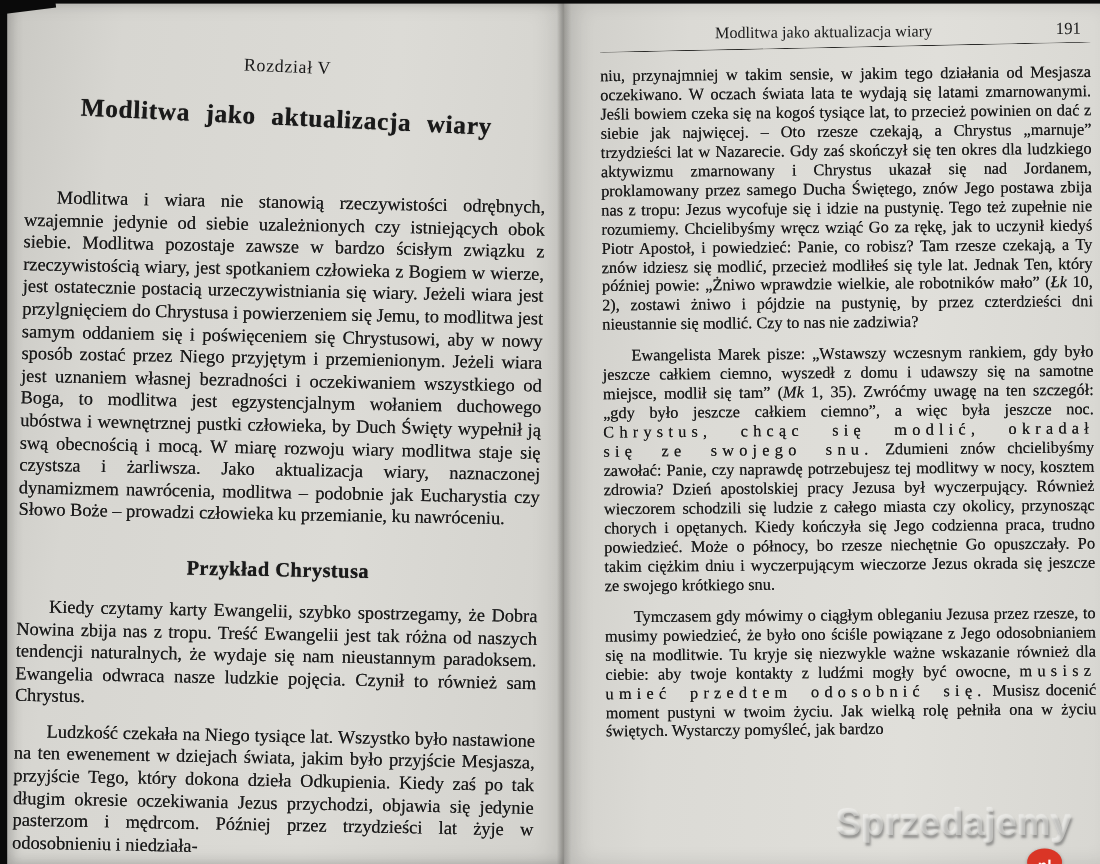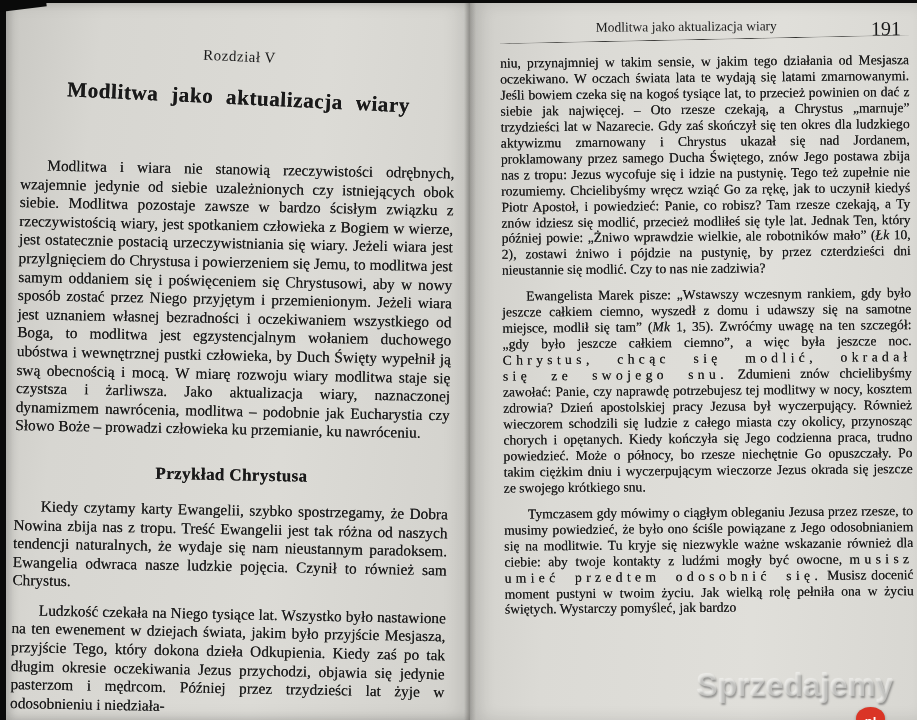--- a/index.html
+++ b/index.html
@@ -57,21 +57,21 @@
   }
   .left-body-2{font-size:15.3px;line-height:18.6px;}
   .left-body-2 p{text-indent:27px;margin-bottom:11px;}
   
   .right-content{padding:0 8px 0 30px;transform:rotate(-0.5deg);transform-origin:220px 30px;}
   .running-header{
     position:relative;margin-top:17px;height:17px;
     font-size:13.5px;text-align:center;
   }
   .running-header .rh-title{display:inline-block;transform:translateX(-18px);}
-  .running-header .page-num{position:absolute;right:8px;top:0;font-size:20px;}
+  .running-header .page-num{position:absolute;right:8px;top:0;font-size:14px;}
   .header-rule{
     margin-top:3px;height:0;border-bottom:1.6px solid #2a2a28;
     transform:rotate(-0.7deg);border-radius:40%;
   }
   .right-body{margin-top:14px;font-size:13.6px;line-height:15.95px;}
   .right-body p{text-indent:24px;margin-bottom:10px;}
   .right-body p.no-indent{text-indent:0;}
   .spaced{letter-spacing:0.32em;word-spacing:0.45em;}
   .italic{font-style:italic;}
   

